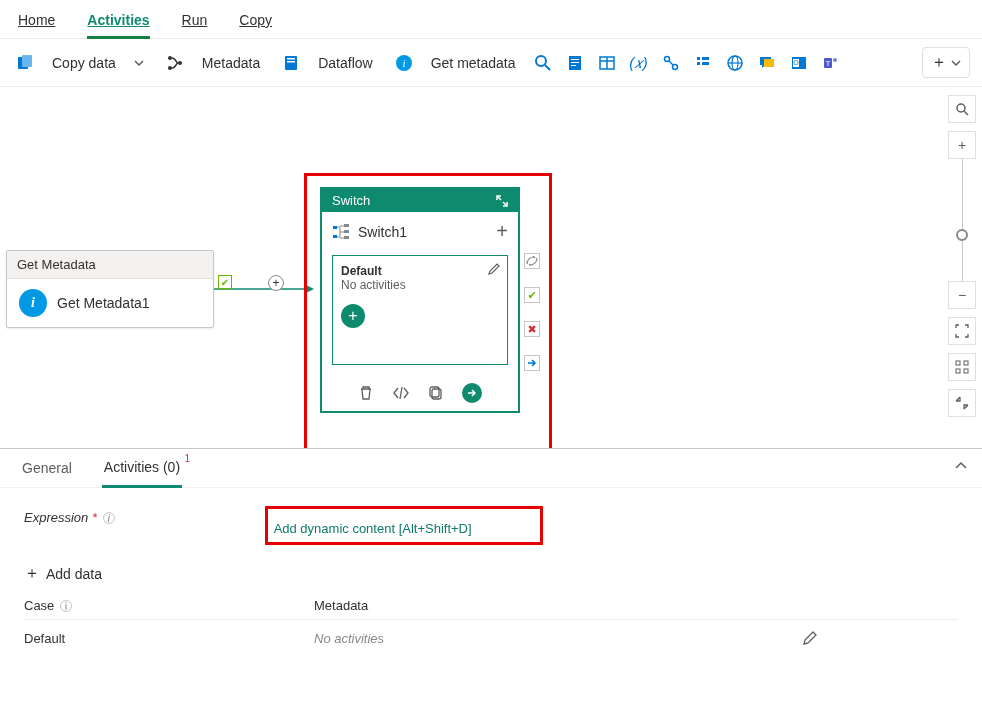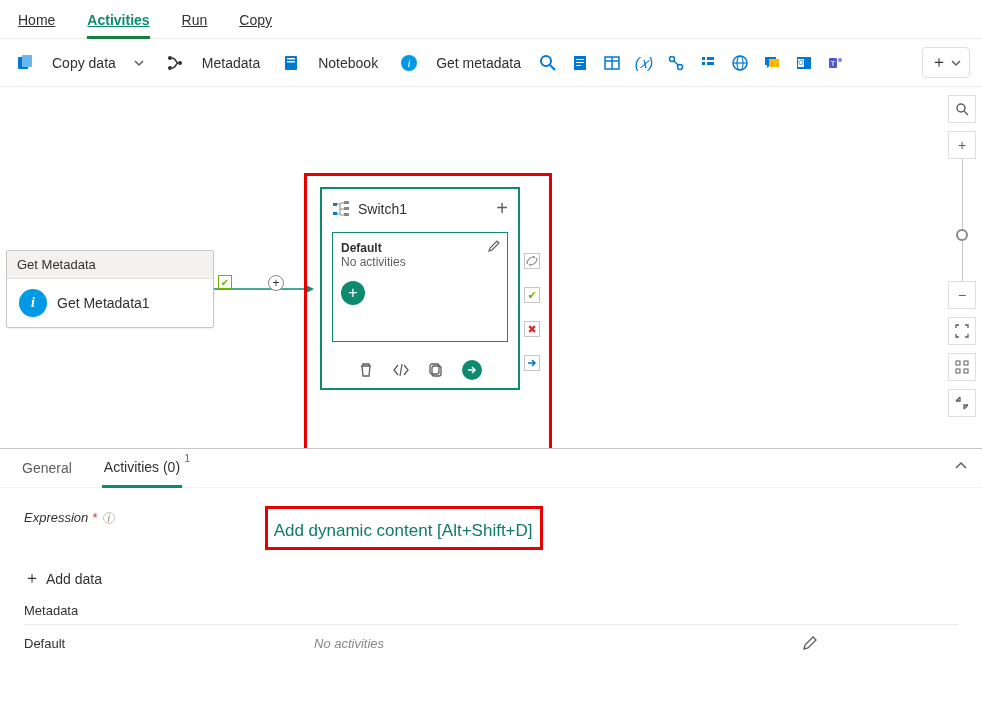--- a/index.html
+++ b/index.html
@@ -73,21 +73,21 @@
   .collapse-ic { position:absolute; right:14px; top:10px; cursor:pointer; color:#605e5c; }
 
   .panel-body { padding:18px 24px 10px 24px; position:relative; }
   .expr-row { display:flex; align-items:flex-start; gap:20px; }
   .expr-label { padding-top:4px; font-size:13px; color:#323130;font-style:italic; }
   .req { color:#d13438; }
   .info-ic { font-size:11px; color:#8a8886; border:1px solid #c8c6c4; border-radius:50%; width:12px; height:12px; display:inline-flex; align-items:center; justify-content:center; margin-left:2px; }
 
   .hl-expr { border:3px solid #e60000; padding:6px; width:278px; }
   .expr-ta { width:260px; height:58px; resize:both; border:2px solid #0e8a6f; padding:4px 6px; font-family:inherit; font-size:13px; outline:none; }
-  .dyn-link { color:#0e7a6a; font-size:17px; margin-top:6px; cursor:pointer; }
+  .dyn-link { color:#0e7a6a; font-size:13px; margin-top:6px; cursor:pointer; }
 
   .addcase { display:flex; align-items:center; gap:6px; margin:18px 0 8px 0; cursor:pointer; font-size:14px; }
   .case-tbl-h { display:flex; gap:0; font-size:13px; color:#323130; border-bottom:1px solid #edebe9; padding:6px 0; }
   .case-tbl-h .c1 { width:290px; }
   .case-tbl-r { display:flex; padding:10px 0; align-items:center; font-size:13px; }
   .case-tbl-r .c1 { width:290px; }
   .noact { font-style:italic; color:#8a8886; }
   .row-pencil { margin-left:auto; margin-right:140px; color:#605e5c; cursor:pointer; }
 
   svg { display:block; }
@@ -131,21 +131,21 @@
   </div>
 
   <div class="tb-btn">
     <span class="tb-ico">
       <svg width="18" height="18" viewBox="0 0 18 18">
           <rect x="3" y="2" width="12" height="14" rx="1" fill="#0078d4"></rect>
           <rect x="5" y="4" width="8" height="1.5" fill="#fff"></rect>
           <rect x="5" y="7" width="8" height="1.5" fill="#fff"></rect>
         </svg>
     </span>
-    <span>Notebook</span>
+    <span>Dataflow</span>
   </div>
 
   <div class="tb-btn">
     <span class="tb-ico">
       <svg width="18" height="18" viewBox="0 0 18 18">
           <circle cx="9" cy="9" r="8" fill="#0099e5"></circle>
           <text x="9" y="13" font-size="11" font-family="Georgia" font-style="italic" fill="#fff" text-anchor="middle">i</text>
         </svg>
     </span>
     <span>Get metadata</span>
@@ -241,20 +241,29 @@
         <line x1="0" y1="6" x2="92" y2="6" stroke="#0e8a6f" stroke-width="1.5"></line>
         <polygon points="92,2 100,6 92,10" fill="#0e8a6f"></polygon>
       </svg>
       <div class="conn-tick">✔</div>
       <div class="conn-plus">+</div>
     </div>
 
     <div class="hl-switch"></div>
 
     <div class="node-switch">
+      <div class="title">
+        <span>Switch</span>
+        <span>
+          <svg width="12" height="12" viewBox="0 0 12 12">
+              <path d="M1 5V1h4M11 7v4H7" stroke="#fff" stroke-width="1.5" fill="none"></path>
+              <path d="M1 1l4 4M11 11L7 7" stroke="#fff" stroke-width="1.5"></path>
+            </svg>
+        </span>
+      </div>
       <div class="namebar">
         <div class="switch-ico">
           <span>
             <svg class="branch-ico" viewBox="0 0 18 18">
                 <rect x="1" y="3" width="4" height="3" fill="#0078d4"></rect>
                 <rect x="1" y="12" width="4" height="3" fill="#0078d4"></rect>
                 <rect x="12" y="1" width="5" height="3" fill="#8a8886"></rect>
                 <rect x="12" y="7" width="5" height="3" fill="#8a8886"></rect>
                 <rect x="12" y="13" width="5" height="3" fill="#8a8886"></rect>
                 <path d="M5 4h3v10H5M8 9h4M8 3h4M8 15h4" stroke="#8a8886" stroke-width="1" fill="none"></path>
@@ -379,20 +388,21 @@
         <div class="dyn-link">Add dynamic content [Alt+Shift+D]</div>
       </div>
     </div>
 
     <div class="addcase">
       <span style="font-size:16px;">＋</span>
       <span>Add data</span>
     </div>
 
     <div class="case-tbl-h">
+      <div class="c1"><span>Case</span> <span class="info-ic">i</span></div>
       <div>Metadata</div>
     </div>
     <div class="case-tbl-r">
       <div class="c1">Default</div>
       <div class="noact">No activities</div>
       <span class="row-pencil">
         <svg width="16" height="16" viewBox="0 0 16 16">
             <path d="M2 14l1-4 8-8 3 3-8 8-4 1z" stroke="#605e5c" stroke-width="1.3" fill="none"></path>
           </svg>
       </span>

